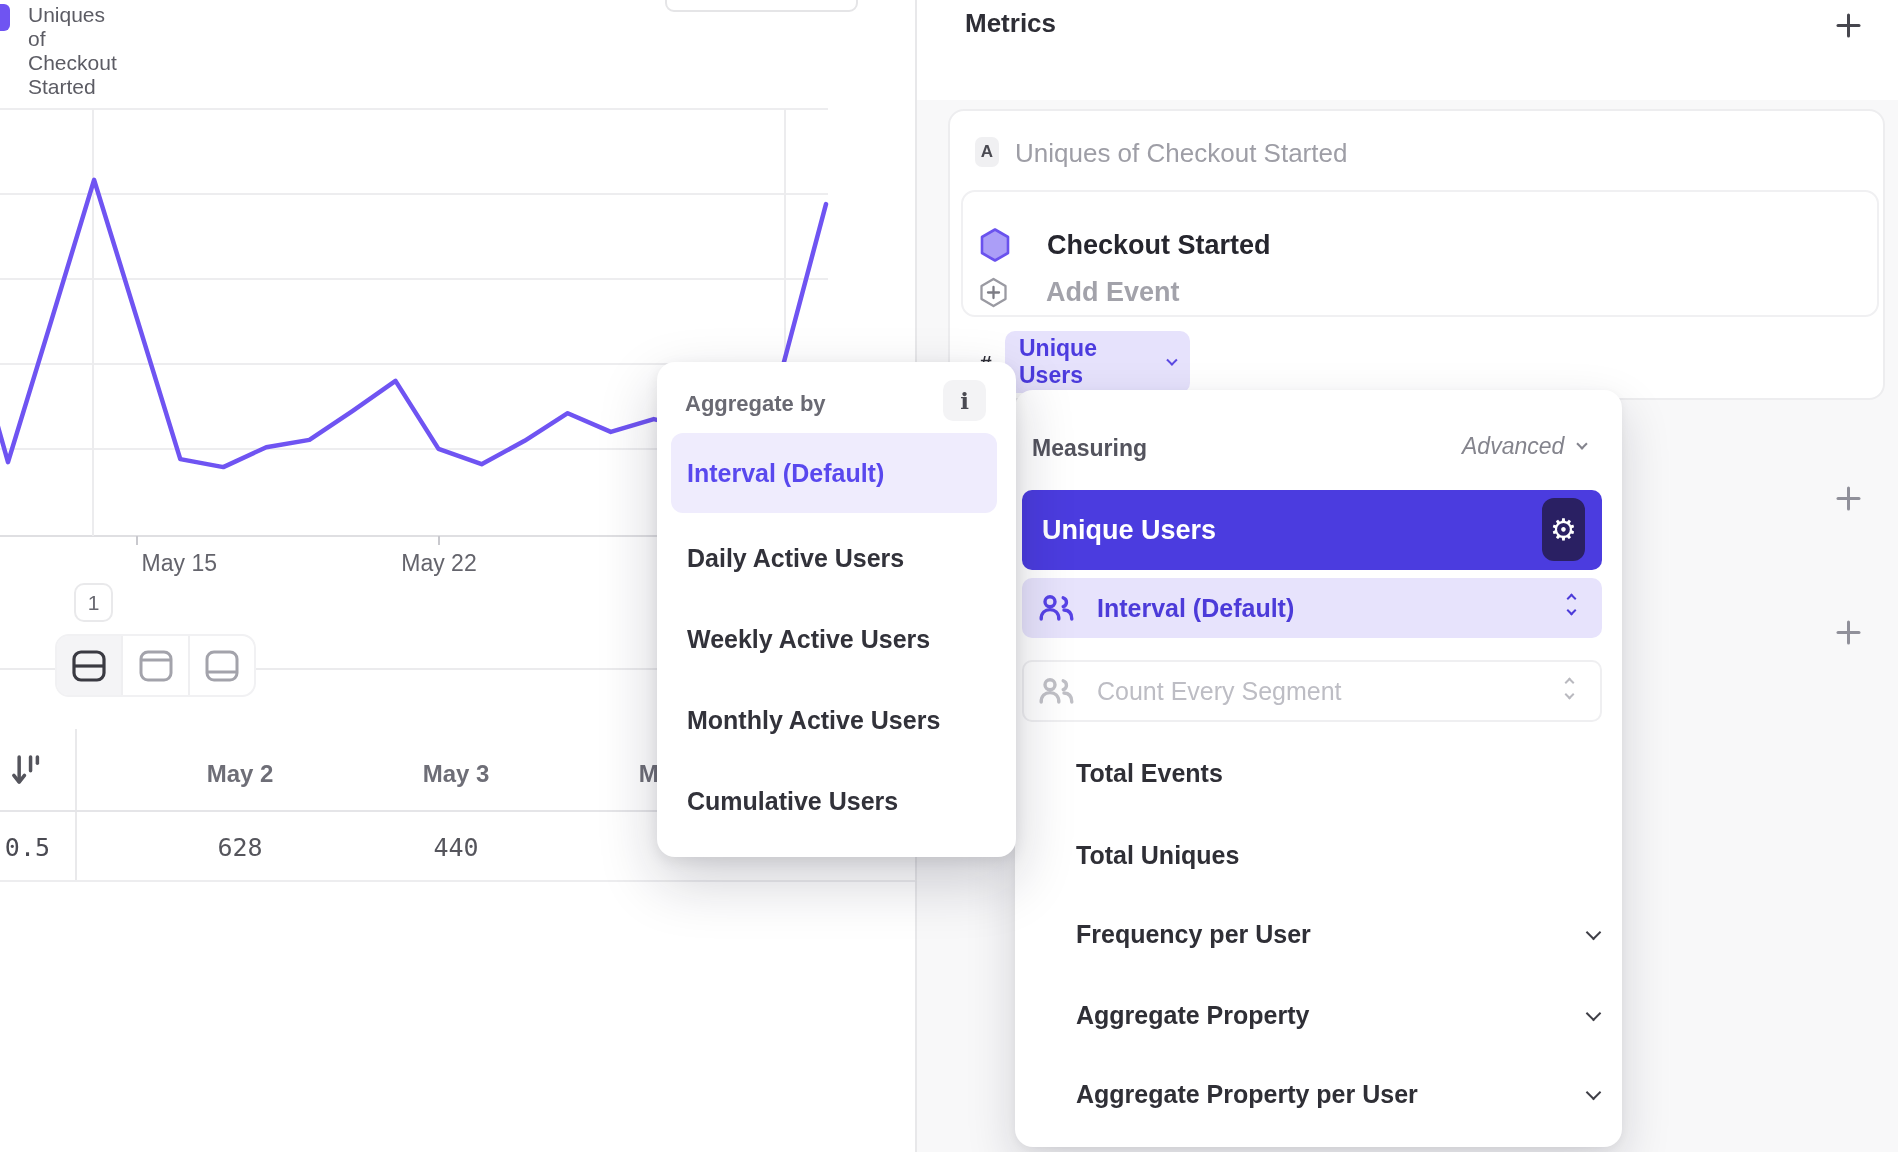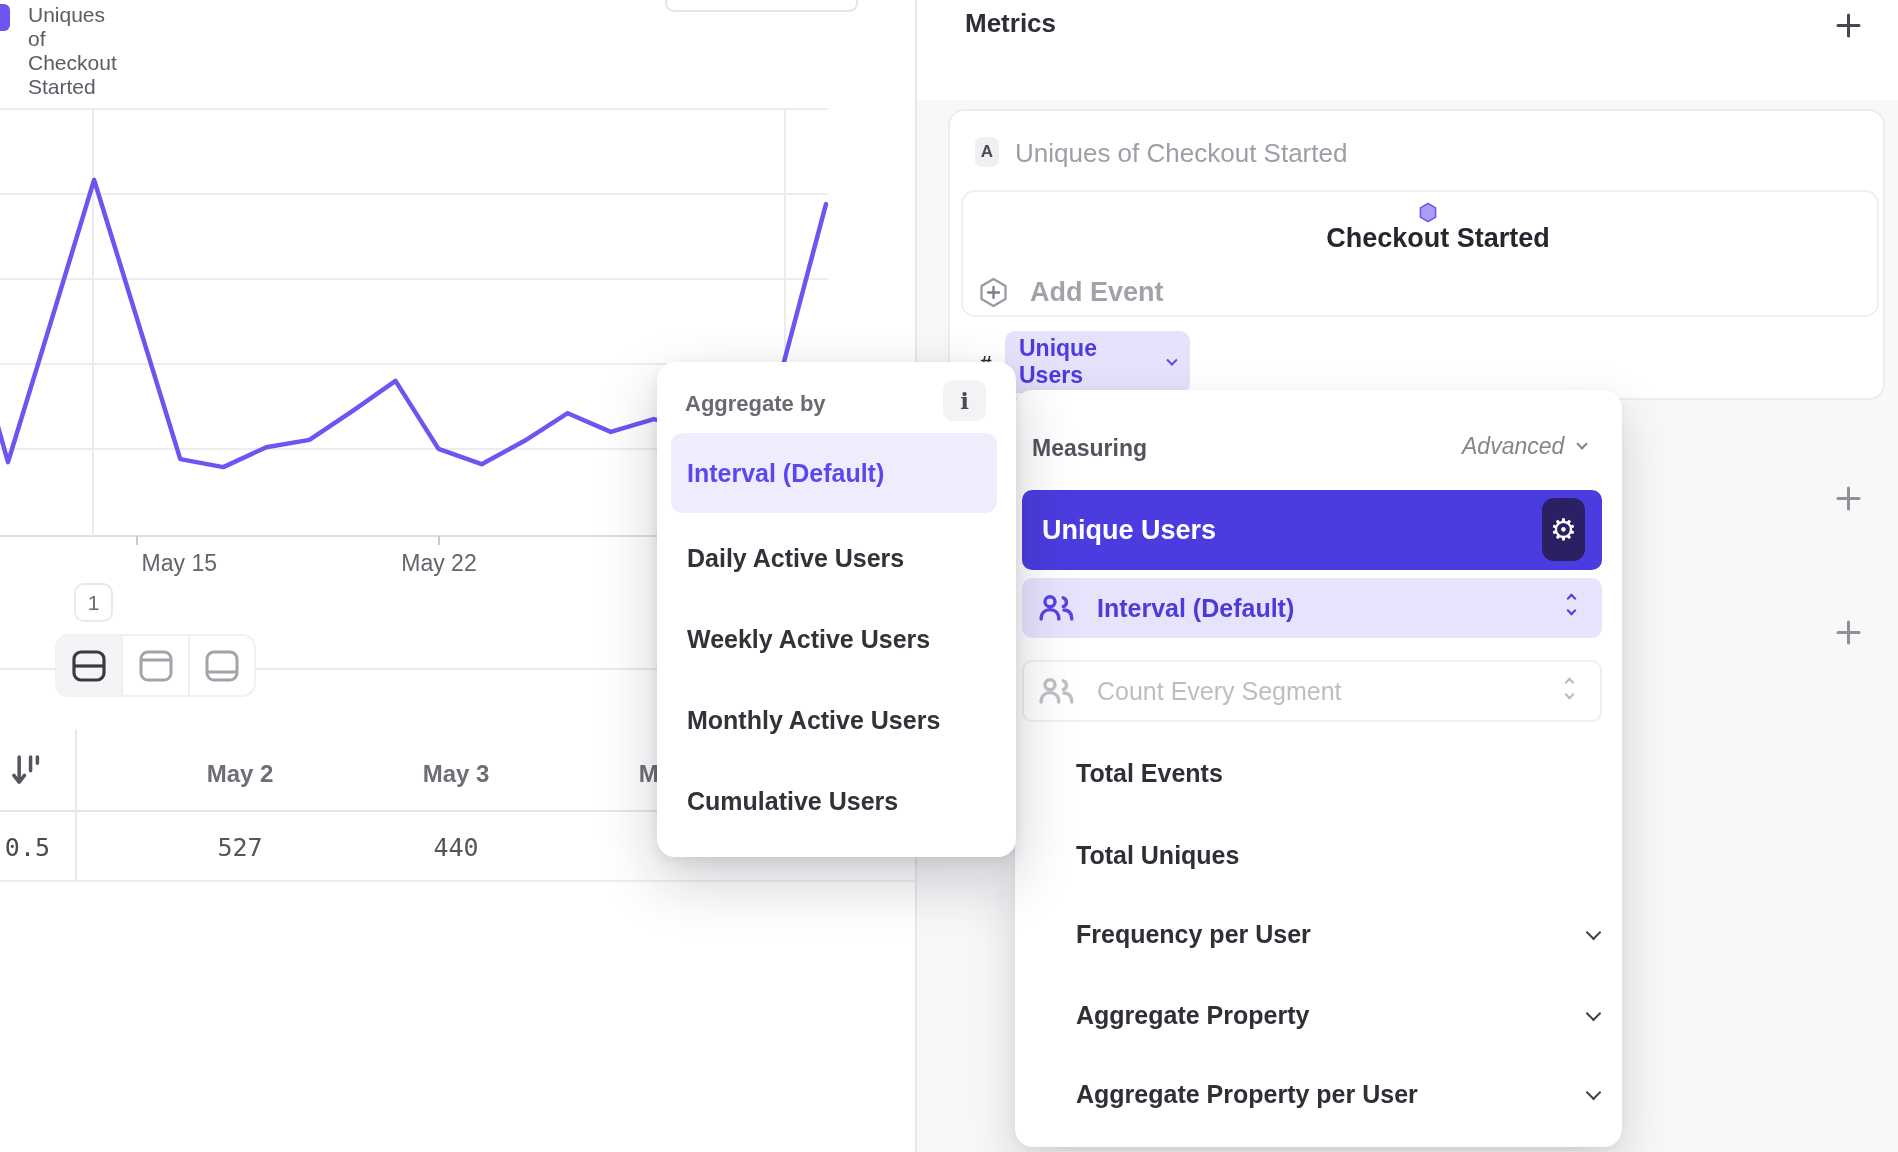--- a/index.html
+++ b/index.html
@@ -93,21 +93,21 @@
     </g>
   </svg>
 
   <div class="th" style="left:132px;top:760px;">May 2</div>
   <div class="th" style="left:348px;top:760px;">May 3</div>
   <div class="th" style="left:564px;top:760px;">May 4</div>
 
   <div class="abs" style="left:0;top:810px;width:916px;height:2px;background:#E5E5E8;"></div>
 
   <div class="td" style="left:-80px;top:833px;width:130px;text-align:right;color:#4A4A52;">0.5</div>
-  <div class="td" style="left:132px;top:833px;">527</div>
+  <div class="td" style="left:132px;top:833px;">628</div>
   <div class="td" style="left:348px;top:833px;">440</div>
   <div class="td" style="left:564px;top:833px;"></div>
 
   <div class="abs" style="left:0;top:880px;width:916px;height:2px;background:#EDEDEF;"></div>
 
   <div class="abs" style="left:915px;top:0;width:2px;height:1152px;background:#E8E8EA;"></div>
 
   <div class="abs" style="left:917px;top:100px;width:981px;height:1052px;background:#F8F8F9;"></div>
 
   <div class="abs" style="left:965px;top:8px;font-size:26px;font-weight:700;color:#2E2E36;">Metrics</div>
@@ -119,35 +119,35 @@
       </g>
     </svg>
 
   <div class="abs card" style="left:948px;top:109px;width:937px;height:291px;">
     <div class="abs flexc" style="left:25px;top:26px;width:24px;height:30px;background:#F0F0F2;border-radius:7px;justify-content:center;">
       <span style="font-size:17px;font-weight:700;color:#4A4A52;">A</span>
     </div>
     <div class="abs" style="left:65px;top:27px;font-size:26px;color:#9E9EA6;">Uniques of Checkout Started</div>
 
     <div class="abs" style="left:11px;top:79px;width:918px;height:127px;border:2px solid #F0F0F2;border-radius:14px;">
-      <div class="abs flexc" style="left:0;top:10px;width:100%;height:52px;flex-direction:column;">
+      <div class="abs flexc" style="left:0;top:27px;width:100%;height:52px;">
         <svg style="margin-left:16px;" width="32" height="36" viewBox="0 0 32 36">
             <polygon points="16,2.5 29,10 29,26 16,33.5 3,26 3,10" fill="#AB9EF7" stroke="#6A52EE" stroke-width="2.6" stroke-linejoin="round"></polygon>
           </svg>
         <span style="margin-left:36px;font-size:27px;font-weight:600;color:#26262E;">Checkout Started</span>
       </div>
       <div class="abs flexc" style="left:0;top:78px;width:100%;height:44px;">
         <svg style="margin-left:16px;" width="29" height="31" viewBox="0 0 29 31">
             <polygon points="14.5,2 26.5,9 26.5,22 14.5,29 2.5,22 2.5,9" fill="none" stroke="#9A9AA2" stroke-width="2.3" stroke-linejoin="round"></polygon>
             <g stroke="#7D7D85" stroke-width="2.3" stroke-linecap="round">
               <line x1="14.5" y1="10" x2="14.5" y2="21"></line>
               <line x1="9" y1="15.5" x2="20" y2="15.5"></line>
             </g>
           </svg>
-        <span style="margin-left:22px;font-size:27px;font-weight:600;color:#A2A2AA;">Add Event</span>
+        <span style="margin-left:38px;font-size:27px;font-weight:600;color:#A2A2AA;">Add Event</span>
       </div>
     </div>
 
     <div class="abs" style="left:30px;top:240px;font-size:21px;font-weight:700;color:#303038;">#</div>
     <div class="abs flexc" style="left:55px;top:220px;width:185px;height:62px;background:#E6E2FC;border-radius:10px;padding:0 14px;">
       <span style="font-size:23px;font-weight:600;color:#4C3BDF;">Unique Users</span>
       <span class="chev chev-sm" style="color:#5B49E2;margin-left:12px;margin-top:-4px;"></span>
     </div>
   </div>
 

